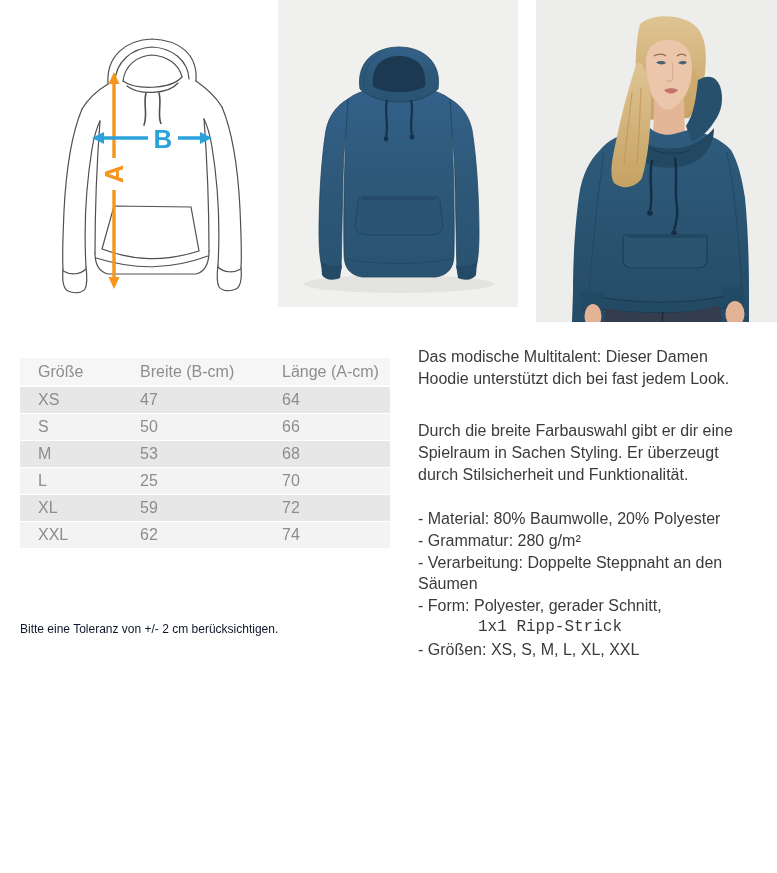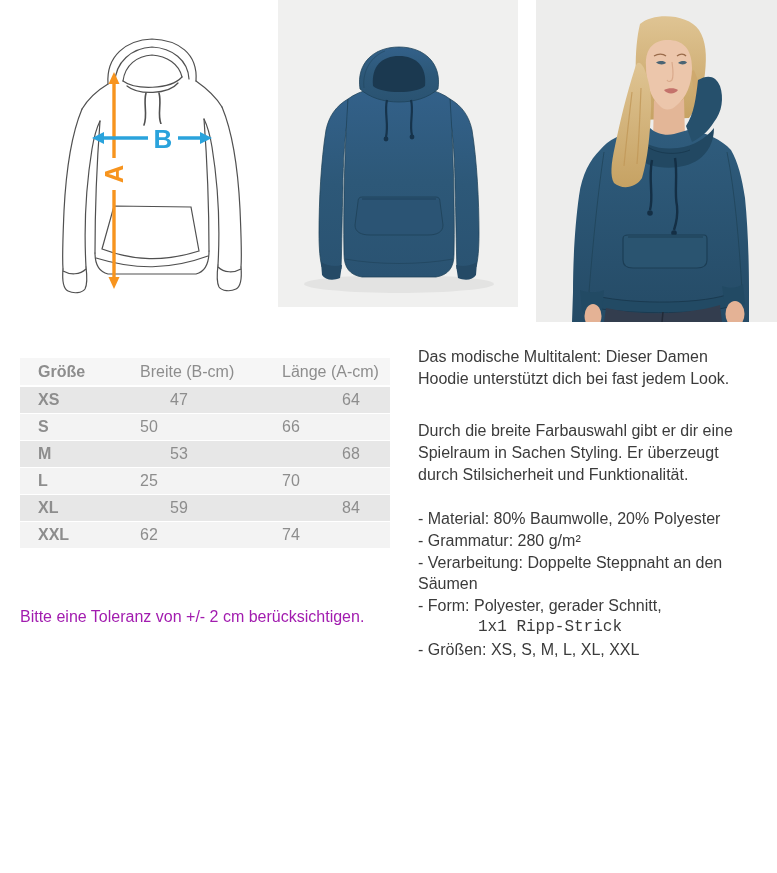--- a/index.html
+++ b/index.html
@@ -8,27 +8,27 @@
   .img{position:absolute;}
   .img svg{display:block;}
   #diagram-img{left:40px;top:20px;width:230px;height:290px;}
   #flat-img{left:278px;top:0px;width:240px;height:307px;}
   #model-img{left:536px;top:0px;width:241px;height:322px;}
 
   
   #size-table{position:absolute;left:20px;top:358px;width:370px;font-size:16px;color:#8d8d8d;}
   .trow{display:flex;align-items:center;height:26px;margin-bottom:1px;}
   .thead{height:27px;background:#f6f6f6;margin-bottom:2px;}
-  .r-dark{background:#e7e7e7;gap:30px;}
+  .r-dark{background:#e7e7e7;}
   .r-light{background:#f3f3f3;}
-  .c1{width:102px;padding-left:18px;font-weight:bold;}
+  .c1{width:102px;padding-left:18px;}
   .c2{width:142px;}
   .c3{flex:1;}
 
-  #tolerance-note{position:absolute;left:20px;top:590px;font-size:16px;line-height:22px;color:#a21caf;white-space:nowrap;}
+  #tolerance-note{position:absolute;left:20px;top:606px;font-size:12px;line-height:22px;color:#0f172a;white-space:nowrap;}
 
   
   #description{position:absolute;left:418px;top:346px;width:345px;font-size:16px;color:#3b3b3b;}
   .dl{height:21.8px;line-height:21.8px;white-space:nowrap;}
   .dl.center{text-align:left;}
   .dl.indent{padding-left:60px;font-family:Liberation Mono, monospace;}
   .sp-a{height:30.4px;}
   .sp-b{height:22.6px;}
 </style>
 </head>
@@ -190,21 +190,21 @@
       <div class="c3">68</div>
     </div>
     <div class="trow r-light">
       <div class="c1">L</div>
       <div class="c2">25</div>
       <div class="c3">70</div>
     </div>
     <div class="trow r-dark">
       <div class="c1">XL</div>
       <div class="c2">59</div>
-      <div class="c3">84</div>
+      <div class="c3">72</div>
     </div>
     <div class="trow r-light">
       <div class="c1">XXL</div>
       <div class="c2">62</div>
       <div class="c3">74</div>
     </div>
   </div>
 
   <p id="tolerance-note">Bitte eine Toleranz von +/- 2 cm berücksichtigen.</p>
 

